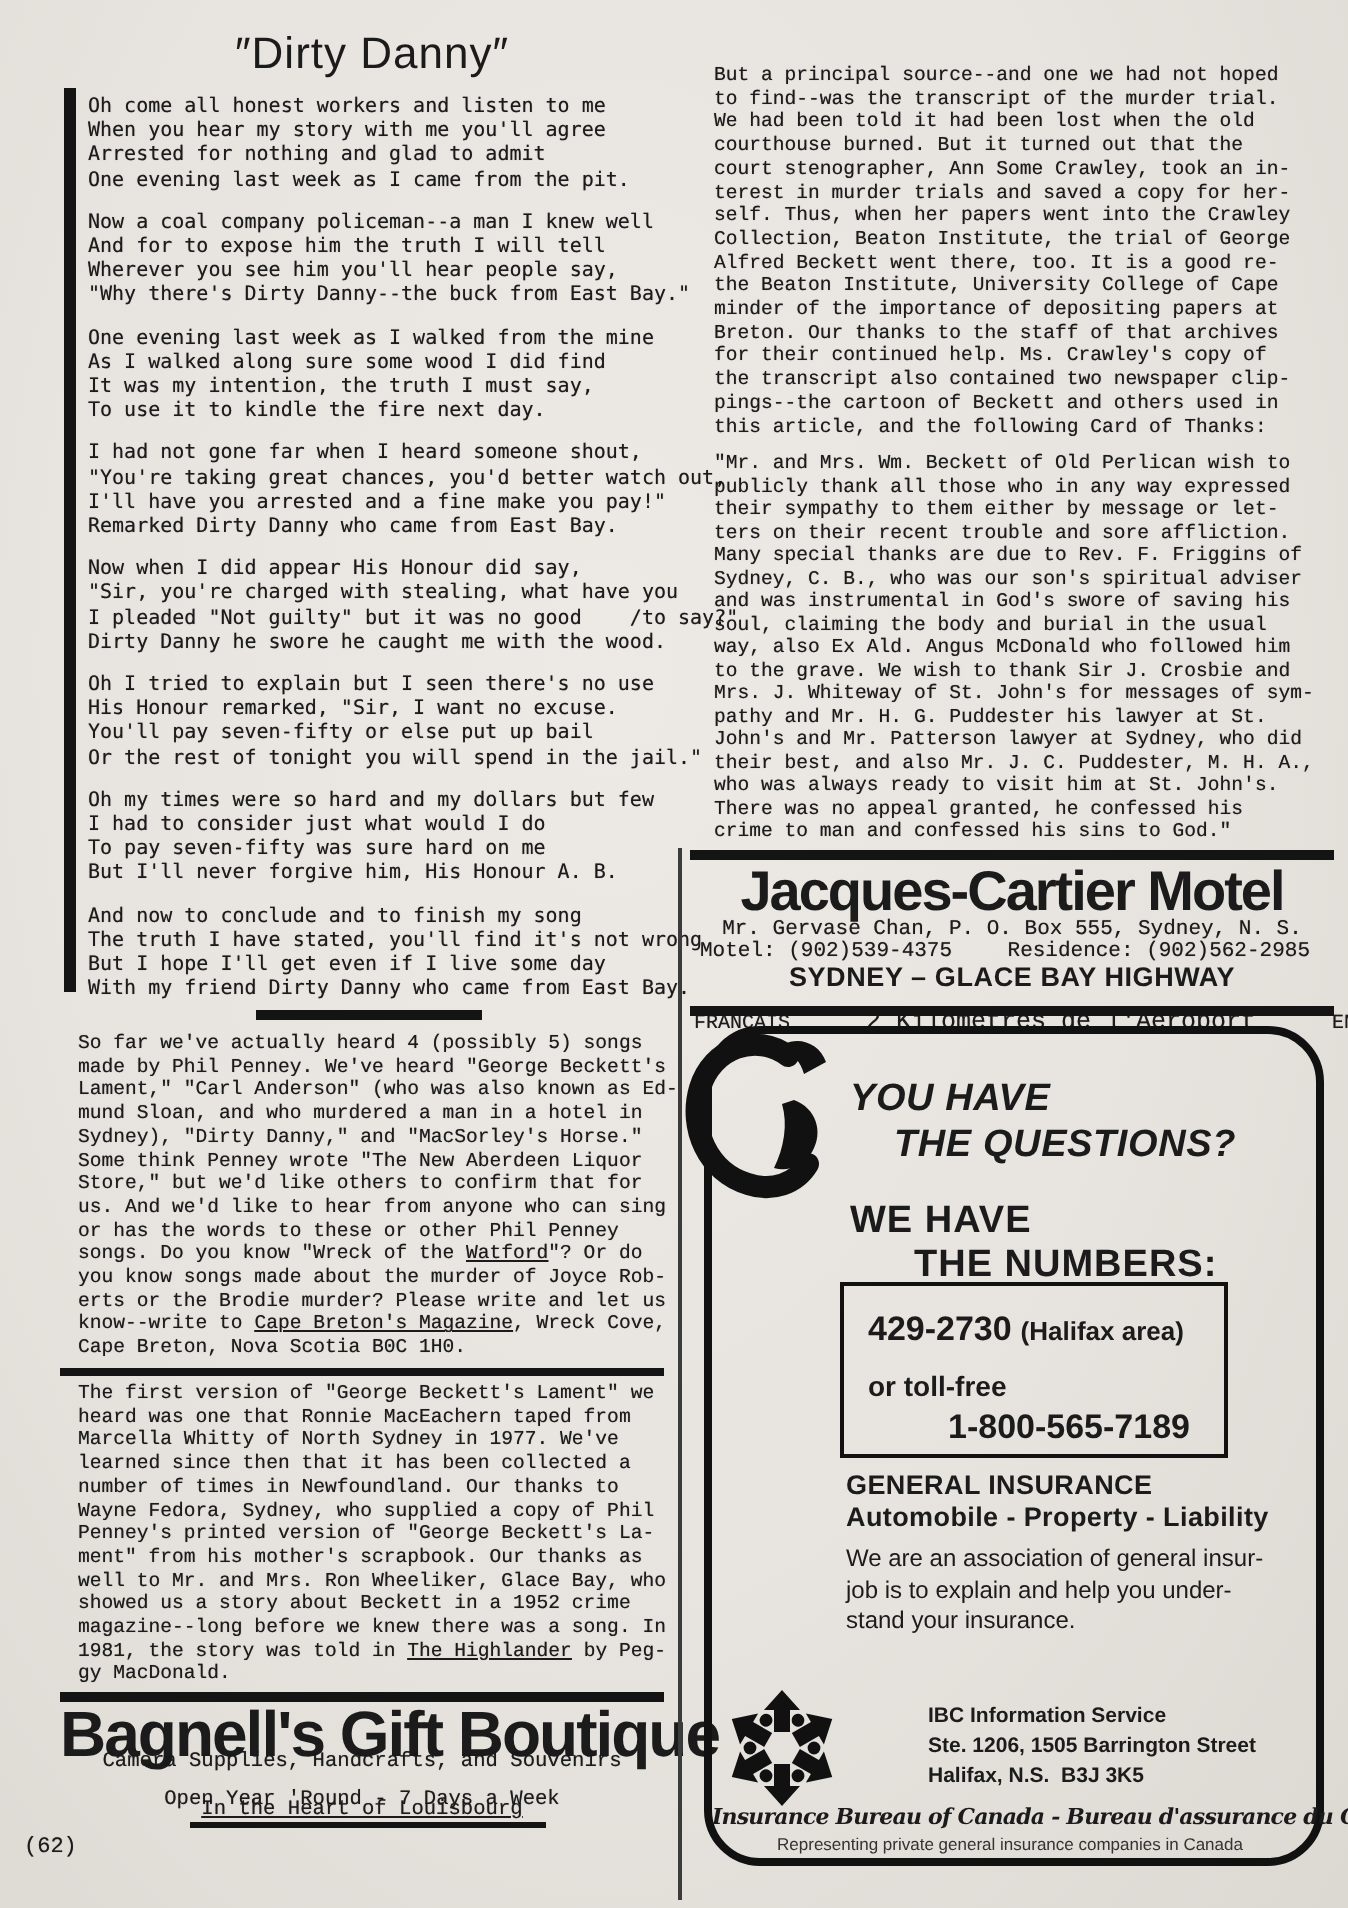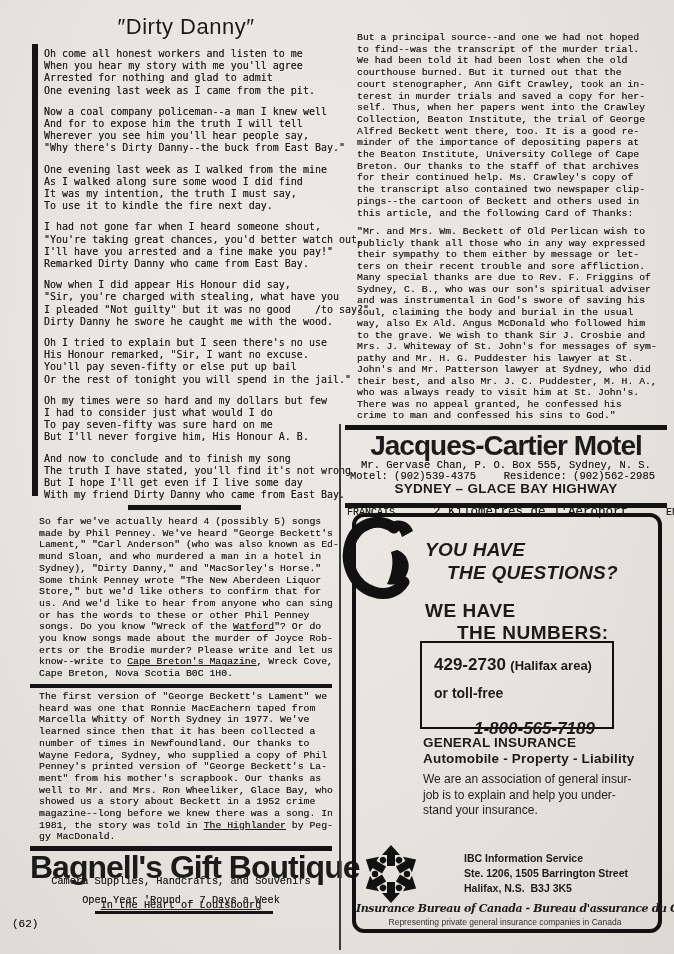--- a/index.html
+++ b/index.html
@@ -14,21 +14,21 @@
   .poem{font-family:"DejaVu Sans Mono",monospace;font-size:10px;line-height:12.2px;
         text-shadow:0 0 .4px rgba(0,0,0,.5);}
   .poem .stanza{margin-bottom:9px;}
   .para{font-family:"Liberation Mono",monospace;font-size:9.8px;line-height:11.7px;
         text-shadow:0 0 .4px rgba(0,0,0,.55);}
   .mono{font-family:"Liberation Mono",monospace;text-shadow:0 0 .4px rgba(0,0,0,.5);}
   .h-dirty{font-weight:normal;font-size:22px;letter-spacing:.5px;}
   .h-motel{font-weight:bold;font-size:28px;letter-spacing:-1px;white-space:nowrap;}
   .h-bagnell{font-weight:bold;font-size:32px;letter-spacing:-1px;white-space:nowrap;}
   .flexrow{display:flex;justify-content:space-between;align-items:baseline;}
-  #insurance-box{box-sizing:border-box;border:4px solid #111;border-radius:12px;}
+  #insurance-box{box-sizing:border-box;border:4px solid #111;border-radius:28px;}
   #inner-phone-box{box-sizing:border-box;border:2px solid #111;}
   .q-head{font-weight:bold;font-style:italic;font-size:19px;letter-spacing:.3px;white-space:nowrap;}
   .n-head{font-weight:bold;font-size:19px;letter-spacing:.5px;white-space:nowrap;}
   .phone-big{font-weight:bold;font-size:17px;white-space:nowrap;}
   .phone-small{font-weight:bold;font-size:13px;}
   .ins-head{font-weight:bold;font-size:13.5px;letter-spacing:.2px;}
   .ins-body{font-size:12px;line-height:15.5px;}
   .ibc-addr{font-weight:bold;font-size:10.5px;line-height:15px;white-space:nowrap;}
   .script-line{font-family:"DejaVu Serif",serif;font-style:italic;font-weight:bold;
                font-size:11px;letter-spacing:-.4px;white-space:nowrap;}
@@ -140,27 +140,27 @@
 
   <div class="abs mono" style="left:12px;top:918px;font-size:11px;">(62)</div>
 
   <div class="abs" style="left:339px;top:424px;width:2px;height:526px;background:#3b3b3b;"></div>
 
   <div class="abs para" style="left:357px;top:32px;">
       <div class="line">But a principal source--and one we had not hoped</div>
       <div class="line">to find--was the transcript of the murder trial.</div>
       <div class="line">We had been told it had been lost when the old</div>
       <div class="line">courthouse burned. But it turned out that the</div>
-      <div class="line">court stenographer, Ann Gift Crawley, took an in-</div>
+      <div class="line">court stenographer, Ann Some Crawley, took an in-</div>
       <div class="line">terest in murder trials and saved a copy for her-</div>
       <div class="line">self. Thus, when her papers went into the Crawley</div>
       <div class="line">Collection, Beaton Institute, the trial of George</div>
       <div class="line">Alfred Beckett went there, too. It is a good re-</div>
+      <div class="line">the Beaton Institute, University College of Cape</div>
       <div class="line">minder of the importance of depositing papers at</div>
-      <div class="line">the Beaton Institute, University College of Cape</div>
       <div class="line">Breton. Our thanks to the staff of that archives</div>
       <div class="line">for their continued help. Ms. Crawley's copy of</div>
       <div class="line">the transcript also contained two newspaper clip-</div>
       <div class="line">pings--the cartoon of Beckett and others used in</div>
       <div class="line">this article, and the following Card of Thanks:</div>
     </div>
 
   <div class="abs para" style="left:357px;top:226px;line-height:11.5px;">
       <div class="line">"Mr. and Mrs. Wm. Beckett of Old Perlican wish to</div>
       <div class="line">publicly thank all those who in any way expressed</div>
@@ -201,21 +201,21 @@
     <div class="abs q-head" style="left:91px;top:45px;">THE QUESTIONS?</div>
     <div class="abs n-head" style="left:69px;top:83px;">WE HAVE</div>
     <div class="abs n-head" style="left:101px;top:105px;">THE NUMBERS:</div>
 
     <div class="abs" id="inner-phone-box" style="left:64px;top:124px;width:194px;height:88px;">
       <div class="abs" style="left:12px;top:12px;white-space:nowrap;">
         <span class="phone-big">429-2730</span>
         <span class="phone-small">(Halifax area)</span>
       </div>
       <div class="abs" style="left:12px;top:42px;font-weight:bold;font-size:14px;">or toll-free</div>
-      <div class="abs phone-big" style="left:52px;top:76px;font-style:italic;">1-800-565-7189</div>
+      <div class="abs phone-big" style="left:52px;top:61px;">1-800-565-7189</div>
     </div>
 
     <div class="abs ins-head" style="left:67px;top:218px;">GENERAL INSURANCE</div>
     <div class="abs ins-head" style="left:67px;top:234px;">Automobile - Property - Liability</div>
 
     <div class="abs ins-body" style="left:67px;top:255px;">
         <div class="line">We are an association of general insur-</div>
         <div class="line">job is to explain and help you under-</div>
         <div class="line">stand your insurance.</div>
       </div>

